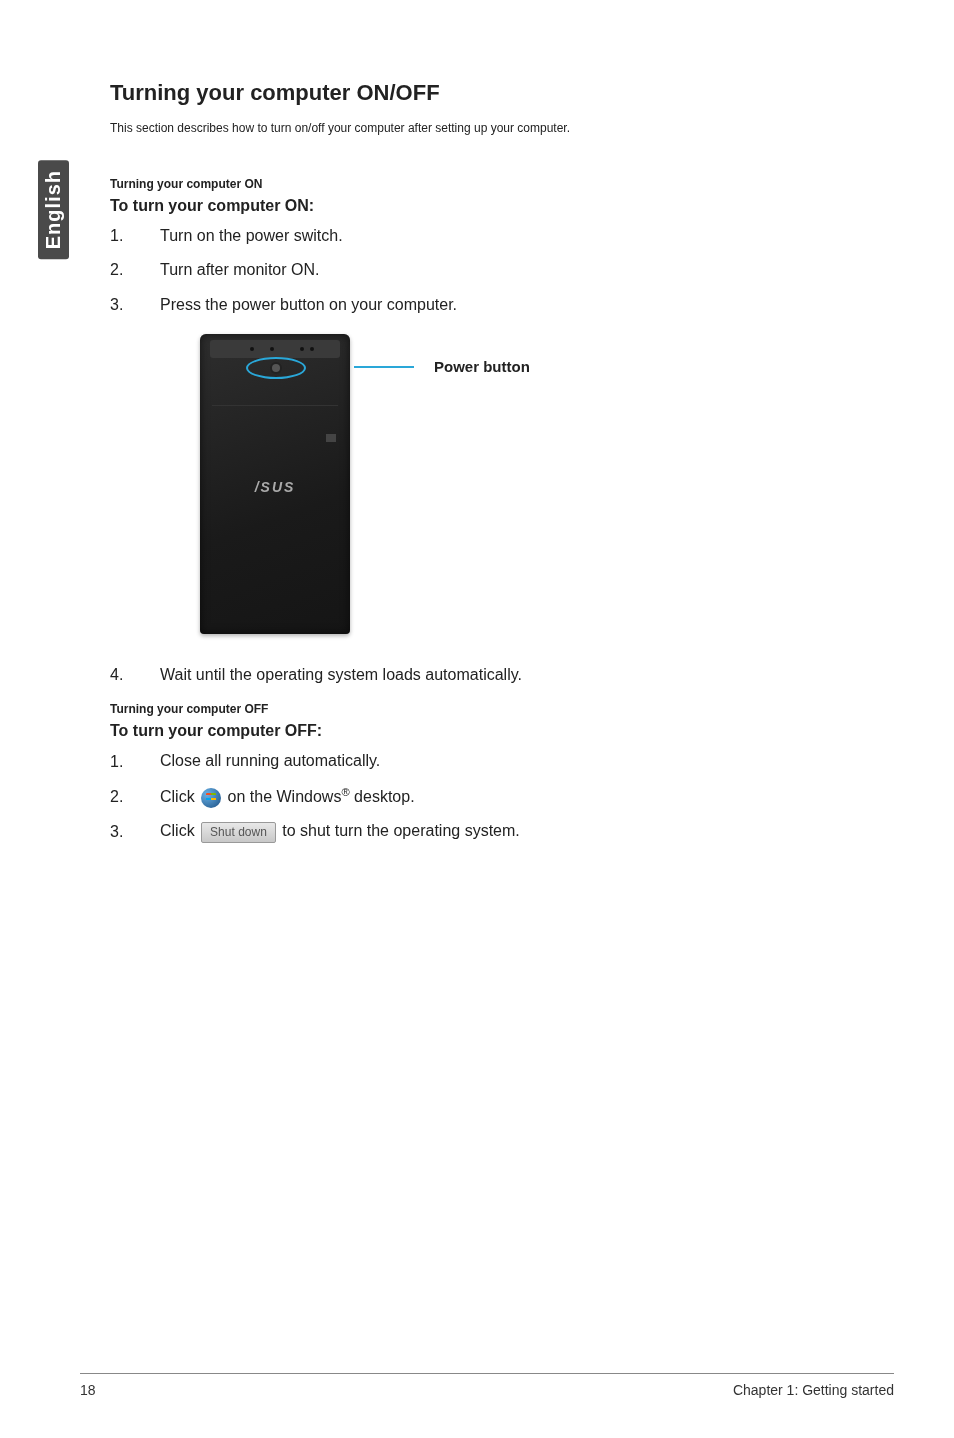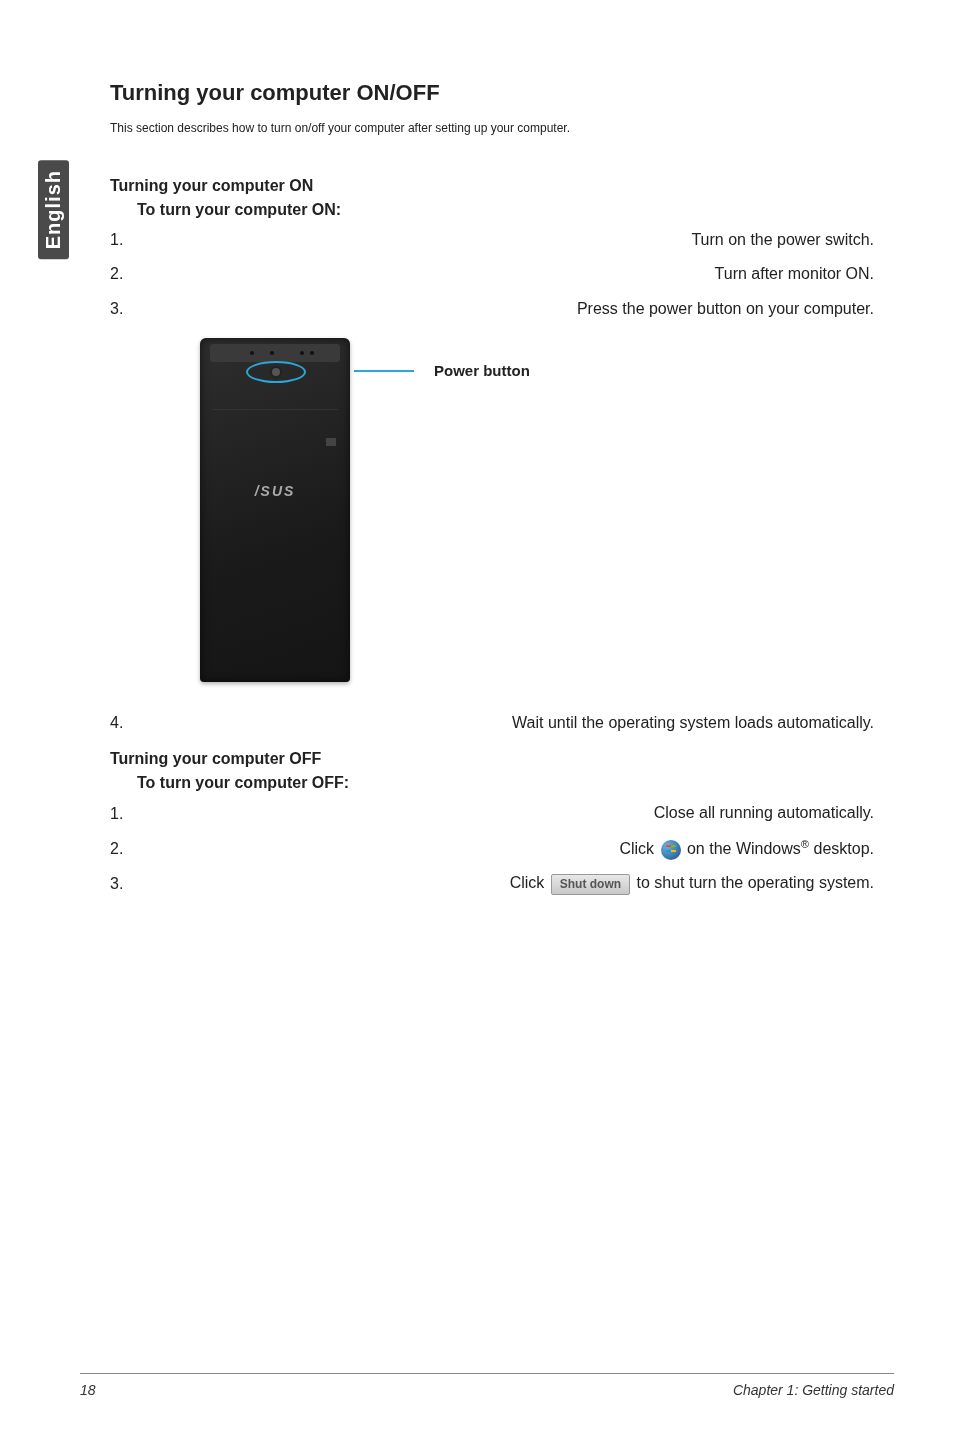--- a/index.html
+++ b/index.html
@@ -15,29 +15,29 @@
     text-orientation: mixed;
     font-weight: bold;
     font-size: 20px;
     padding: 10px 4px;
     border-radius: 3px;
     letter-spacing: 1px;
     transform: rotate(180deg);
   }
   h1.main-title { font-size: 22px; font-weight: bold; margin-bottom: 14px; }
   p.intro { font-size: 12px; margin-bottom: 40px; line-height: 1.4; }
-  h2.sub-title { font-size: 16px; font-weight: bold; margin-bottom: 6px; margin-top: 20px; }
-  .bold-line { font-size: 16px; font-weight: bold; margin-bottom: 10px; margin-left: 27px; }
+  h2.sub-title { font-size: 12px; font-weight: bold; margin-bottom: 6px; margin-top: 20px; }
+  .bold-line { font-size: 16px; font-weight: bold; margin-bottom: 10px; }
   ol.steps { list-style: none; margin-left: 0; }
   ol.steps li { font-size: 16px; margin-bottom: 12px; display: flex; align-items: center; }
   ol.steps li .num { width: 50px; flex-shrink: 0; }
-  ol.steps li .txt { flex: 1; line-height: 1.4; text-align: right; }
+  ol.steps li .txt { flex: 1; line-height: 1.4; }
   .figure-wrap { margin: 18px 0 30px 90px; display: flex; align-items: flex-start; gap: 10px; }
   .tower {
-    width: 150px; height: 344px;
+    width: 150px; height: 300px;
     background: linear-gradient(160deg, #2e2e2e 0%, #1a1a1a 60%, #151515 100%);
     border-radius: 6px 6px 4px 4px;
     position: relative;
     box-shadow: inset 0 0 10px rgba(0,0,0,0.6), 0 2px 4px rgba(0,0,0,0.3);
   }
   .tower .top-bar {
     position: absolute; top: 6px; left: 10px; right: 10px; height: 18px;
     background: #3a3a3a; border-radius: 3px;
   }
   .tower .top-bar .hole { position:absolute; width:4px; height:4px; background:#111; border-radius:50%; top:7px; }
@@ -68,21 +68,21 @@
     background: #555; border-radius: 50%;
     box-shadow: 0 0 0 2px #222;
   }
   .callout-line {
     width: 60px; height: 2px; background: #2aa7d8; margin-top: 32px;
     position: relative; left: -6px;
   }
   .callout-label { font-weight: bold; font-size: 15px; margin-top: 24px; margin-left: 4px; text-align: right; }
   .inline-icon {
     display: inline-flex; align-items: center; justify-content: center;
-    vertical-align: middle; margin: 0 2px; font-weight: bold;
+    vertical-align: middle; margin: 0 2px;
   }
   .start-orb {
     width: 20px; height: 20px; border-radius: 50%;
     background: radial-gradient(circle at 30% 30%, #6ab2e7, #1a4e82);
     display: inline-flex; align-items: center; justify-content: center;
   }
   .start-orb::after {
     content: ""; width: 10px; height: 10px;
     background:
       linear-gradient(#f25022 0 50%, transparent 0) left top/50% 50% no-repeat,
@@ -98,21 +98,21 @@
     font-size: 12px; color: #555;
   }
   sup { font-size: 0.7em; }
   .footer-rule {
     position: absolute; left: 80px; right: 60px; bottom: 64px;
     border-top: 1px solid #888;
   }
   .footer {
     position: absolute; left: 80px; right: 60px; bottom: 40px;
     display: flex; justify-content: space-between;
-    font-size: 14px; color: #333; font-style: italic;
+    font-size: 14px; color: #333;
   }
 </style>
 </head>
 <body>
 
 <div class="page">
   <div class="side-tab">English</div>
 
   <h1 class="main-title">Turning your computer ON/OFF</h1>
   <p class="intro">This section describes how to turn on/off your computer after setting up your computer.</p>

